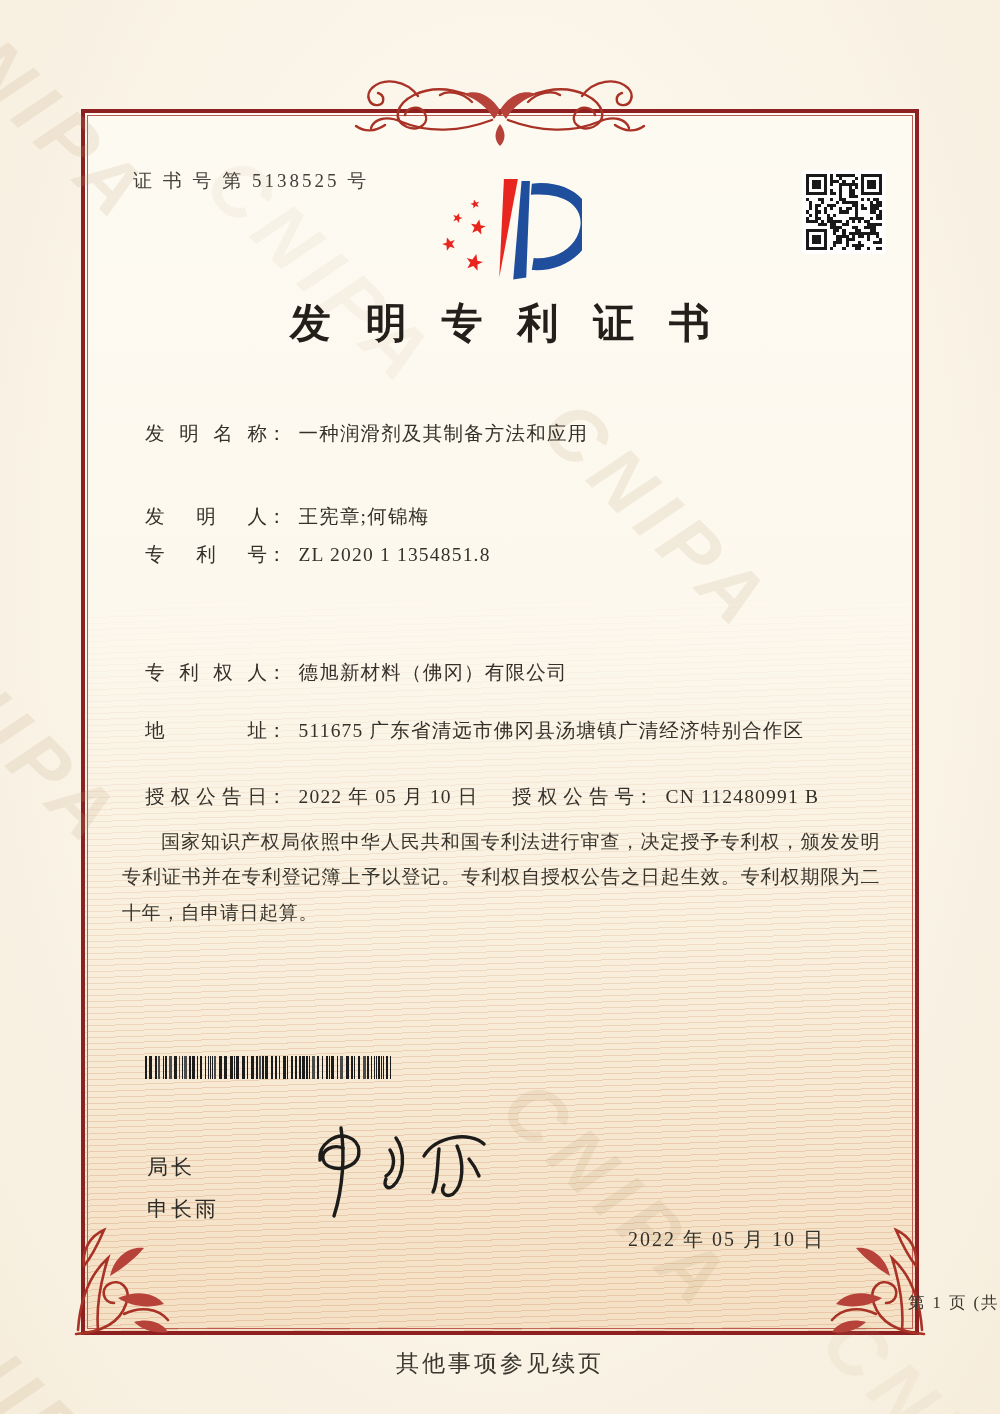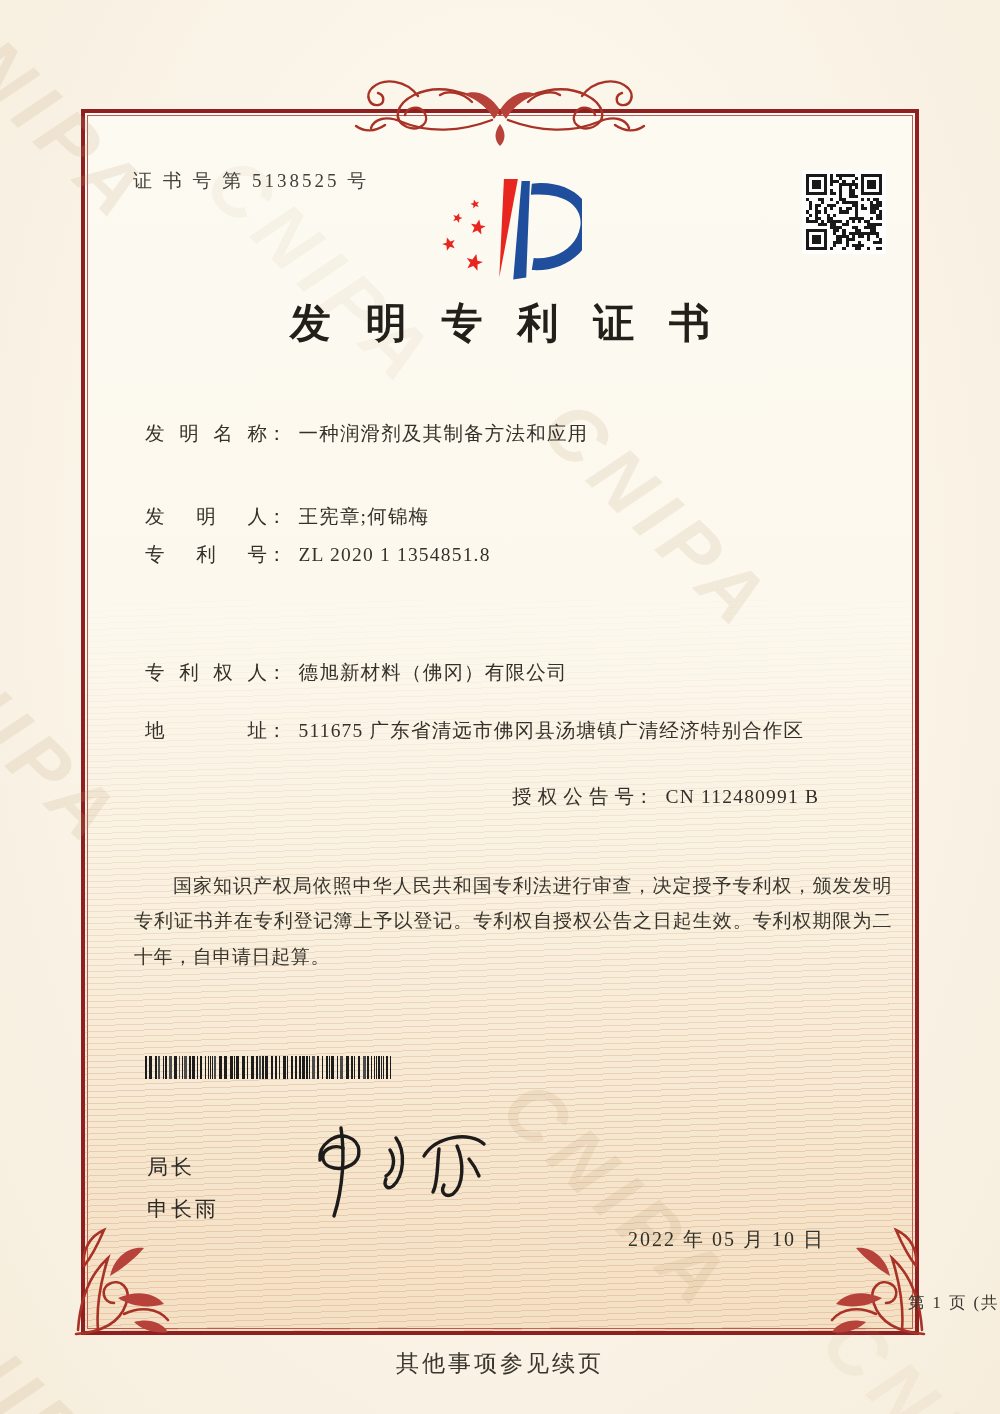--- a/index.html
+++ b/index.html
@@ -372,25 +372,28 @@
   </div>
   <div class="field" style="top:541px;">
     <span class="lbl">专利号</span><span class="colon">：</span><span class="val">ZL 2020 1 1354851.8</span>
   </div>
   <div class="field" style="top:659px;">
     <span class="lbl">专利权人</span><span class="colon">：</span><span class="val">德旭新材料（佛冈）有限公司</span>
   </div>
   <div class="field" style="top:717px;">
     <span class="lbl">地址</span><span class="colon">：</span><span class="val">511675 广东省清远市佛冈县汤塘镇广清经济特别合作区</span>
   </div>
+  <div class="field" style="top:783px;">
+    <span class="lbl">授权公告日</span><span class="colon">：</span><span class="val">2022 年 05 月 10 日</span>
+  </div>
   <div class="field" style="left:512px; top:783px;">
     <span class="lbl">授权公告号</span><span class="colon">：</span><span class="val">CN 112480991 B</span>
   </div>
 
-  <div class="body-text" style="top:868px;margin-left:12px;">
+  <div class="body-text" style="top:824px;">
     <p>国家知识产权局依照中华人民共和国专利法进行审查，决定授予专利权，颁发发明专利证书并在专利登记簿上予以登记。专利权自授权公告之日起生效。专利权期限为二十年，自申请日起算。</p>
   </div>
 
   <svg class="barcode" id="barcode" viewBox="0 0 252 23" preserveAspectRatio="none">
       <rect x="0" y="0" width="2" height="23" fill="#1c1c1c"></rect>
       <rect x="4" y="0" width="3" height="23" fill="#1c1c1c"></rect>
       <rect x="10" y="0" width="2" height="23" fill="#1c1c1c"></rect>
       <rect x="13" y="0" width="2" height="23" fill="#4a4a4a"></rect>
       <rect x="18" y="0" width="1" height="23" fill="#1c1c1c"></rect>
       <rect x="20" y="0" width="2" height="23" fill="#1c1c1c"></rect>

